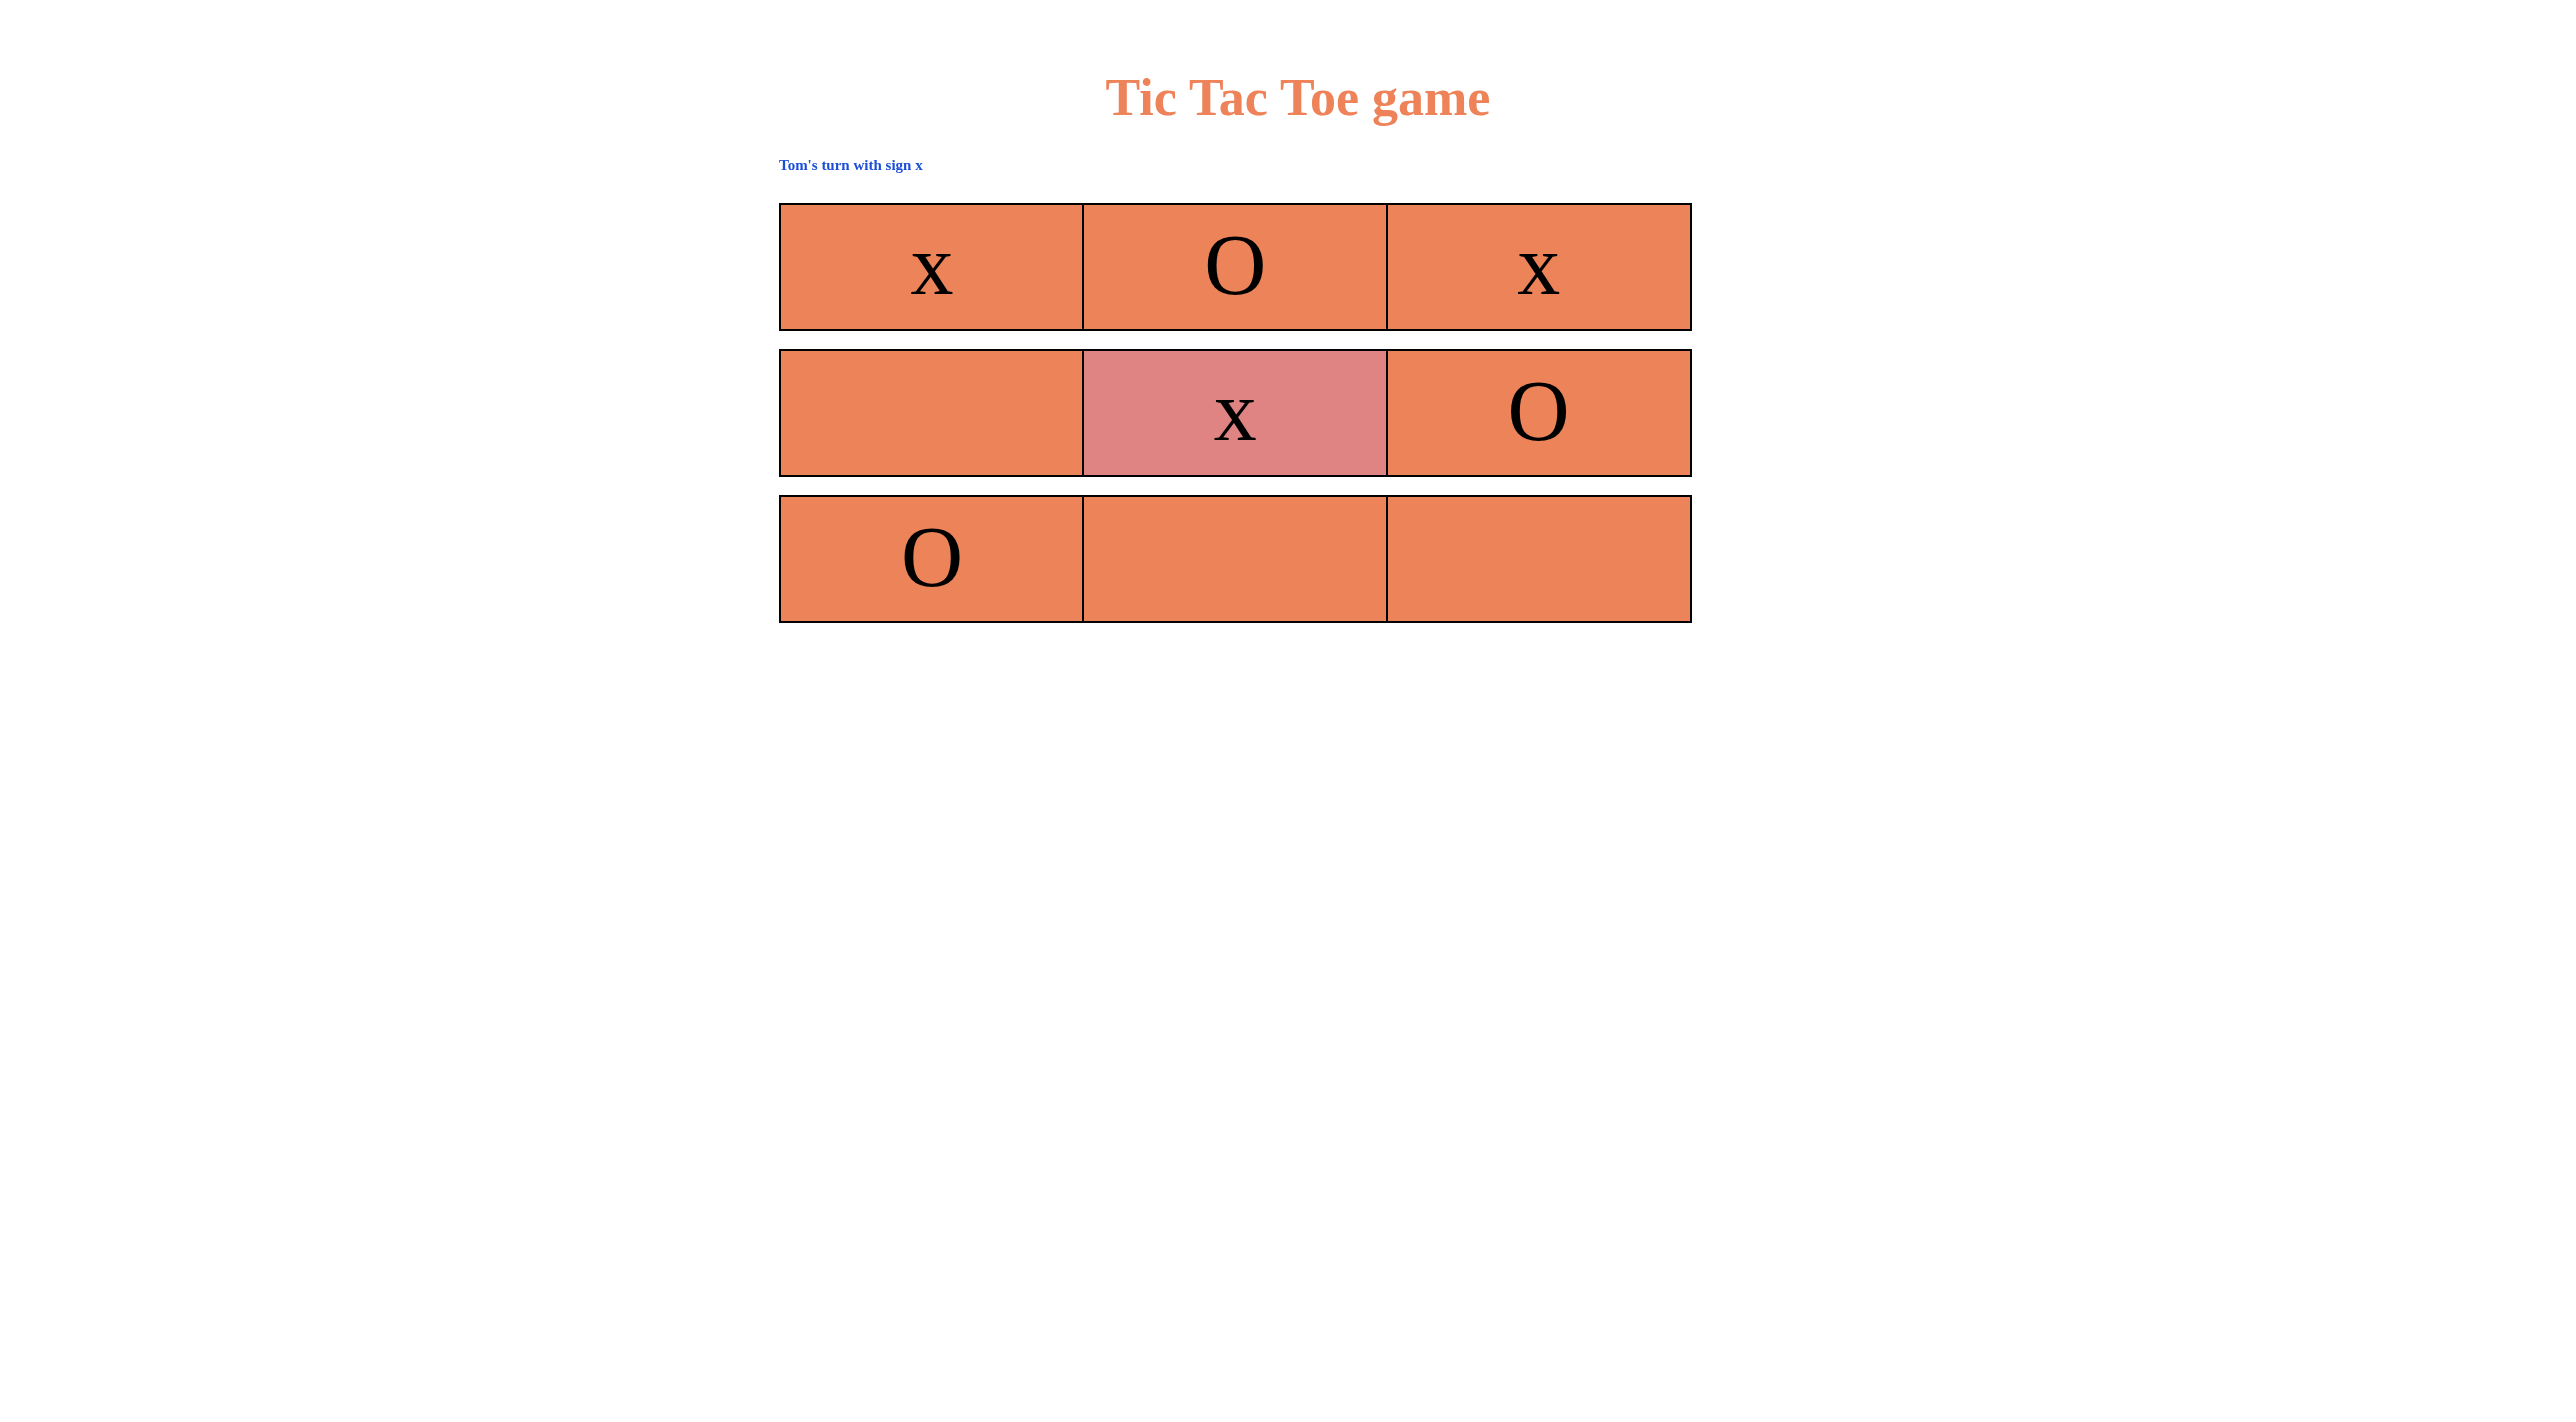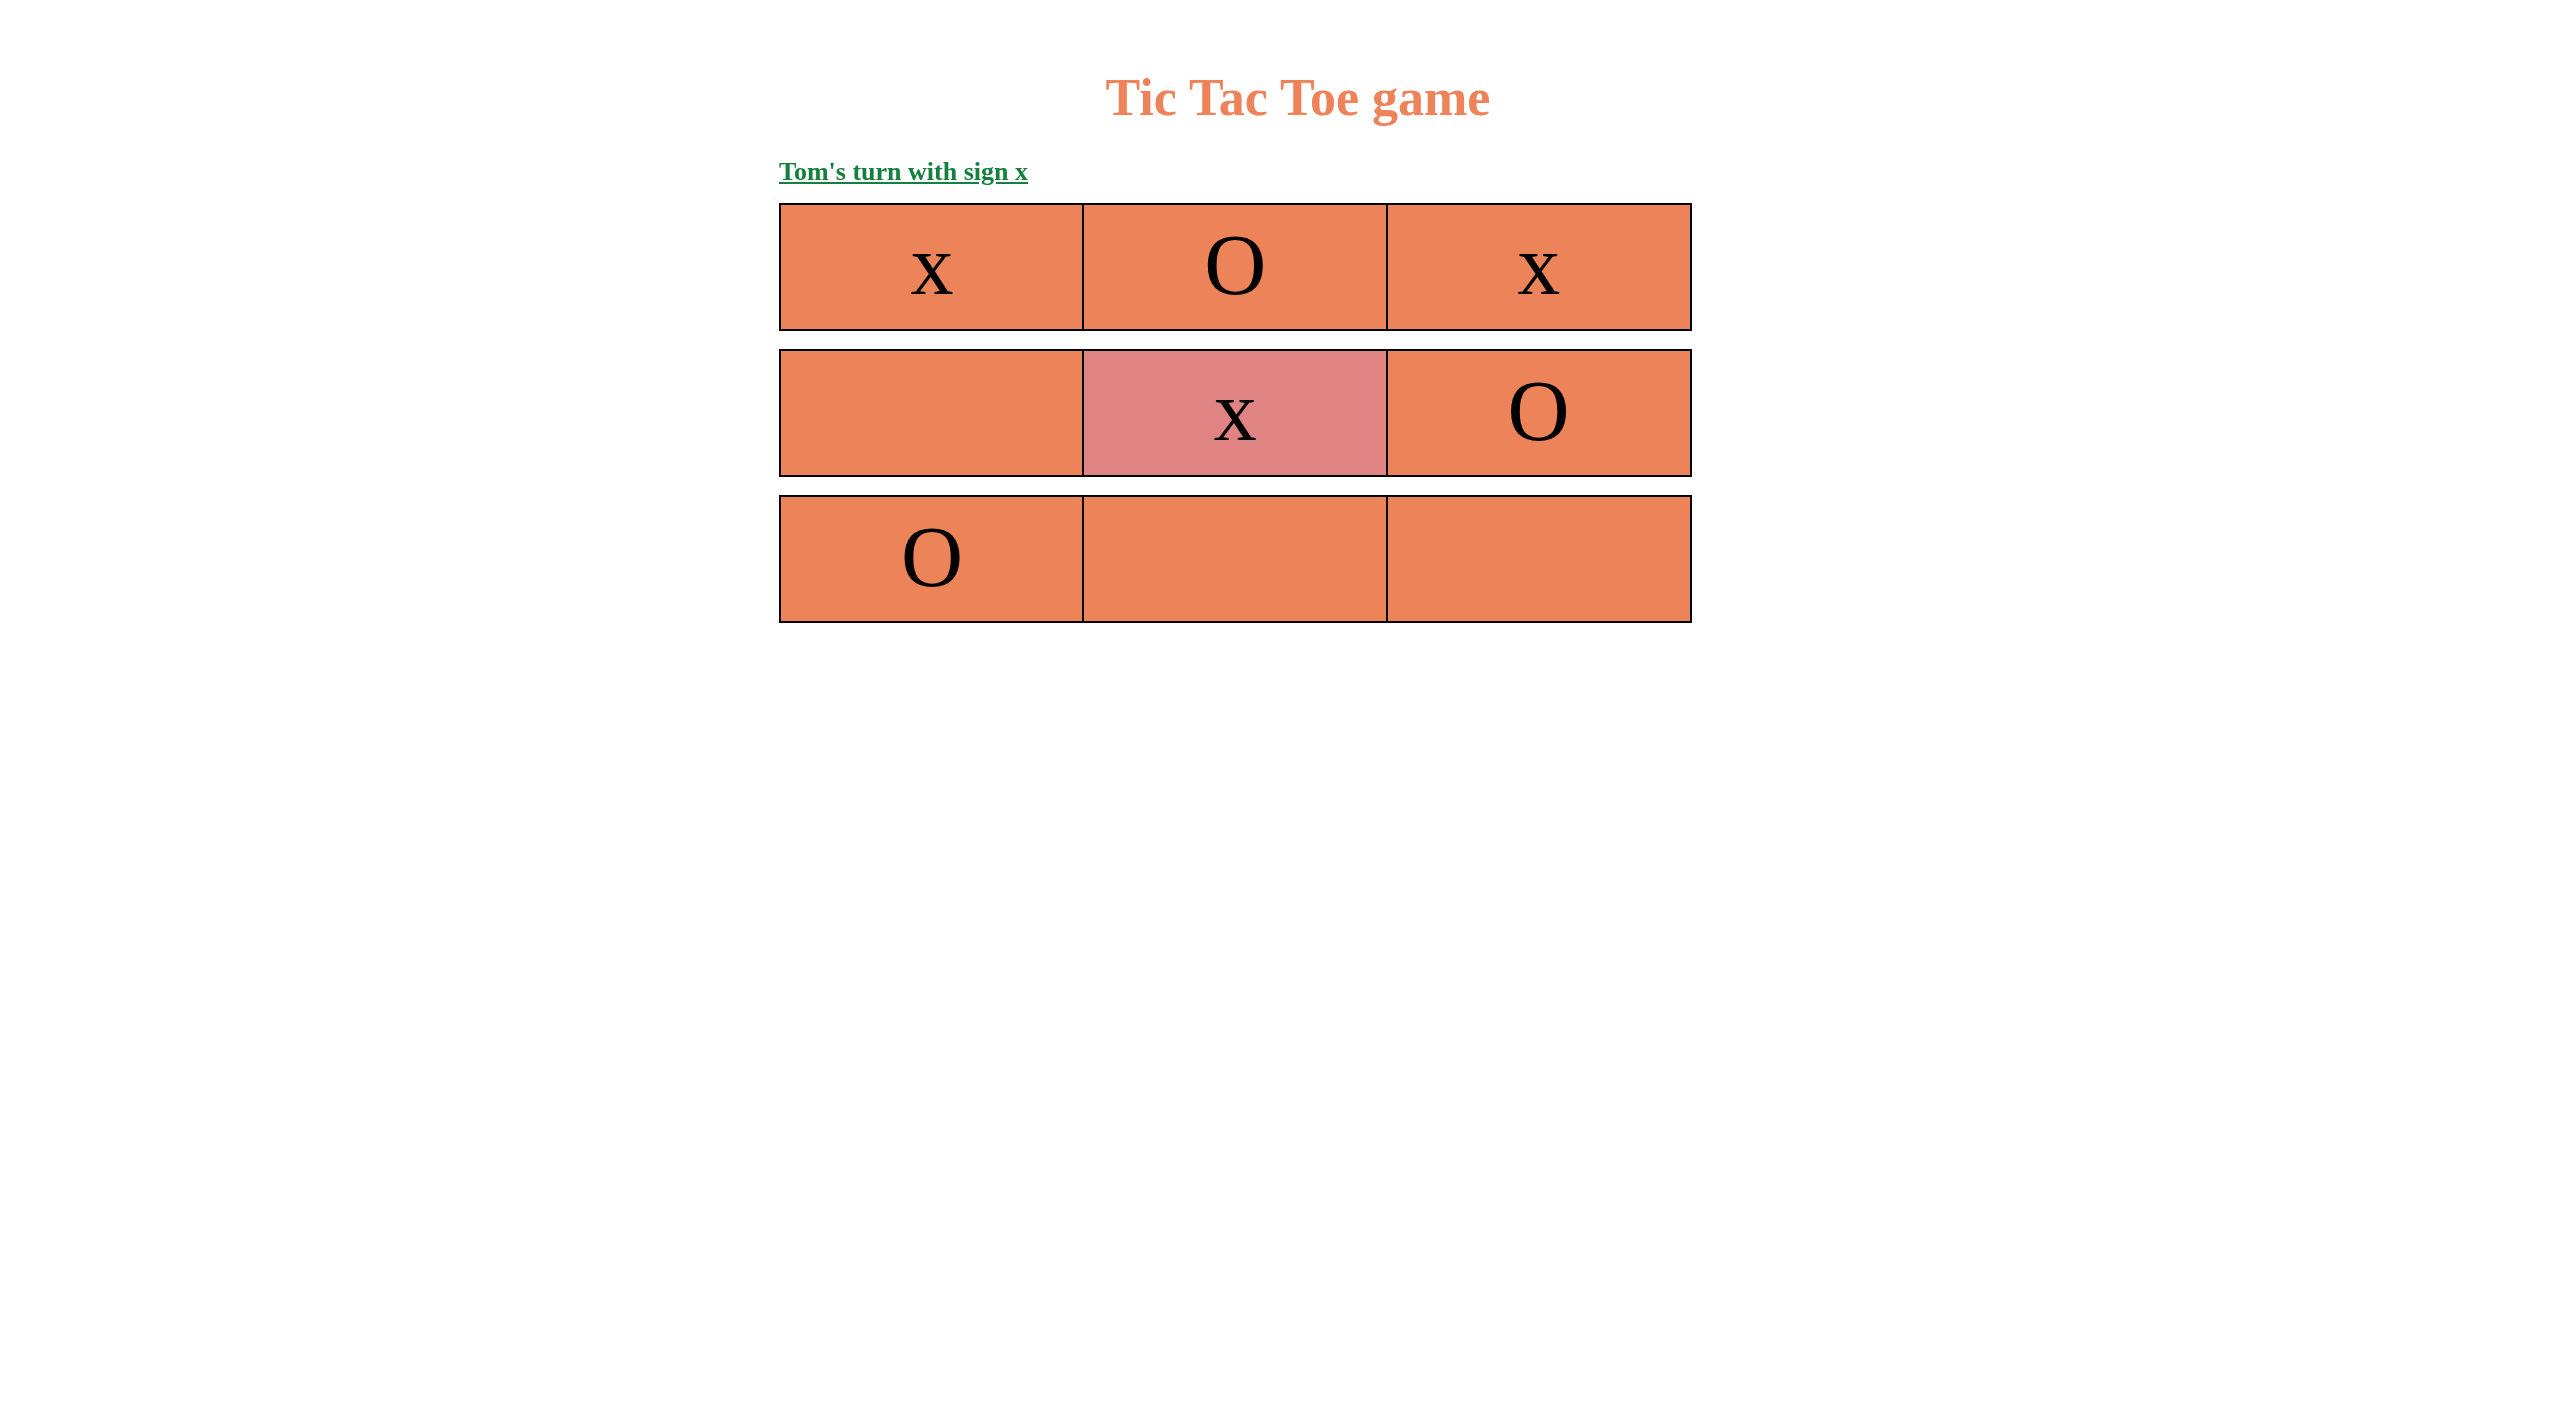--- a/index.html
+++ b/index.html
@@ -35,26 +35,25 @@
     line-height: 1.1;
     white-space: nowrap;
   }
 
   
   .status {
     position: absolute;
     top: 156px;
     left: 779px;
     font-family: "Liberation Serif", "DejaVu Serif", serif;
-    font-size: 26px;
+    font-size: 15px;
     font-weight: bold;
-    color: #15803d;
+    color: #1d4ed8;
     line-height: 1.2;
     white-space: nowrap;
-    text-decoration: underline;
   }
 
   
   .board {
     position: absolute;
     top: 203px;
     left: 779px;
     width: 919px;
   }
   .board-row {

